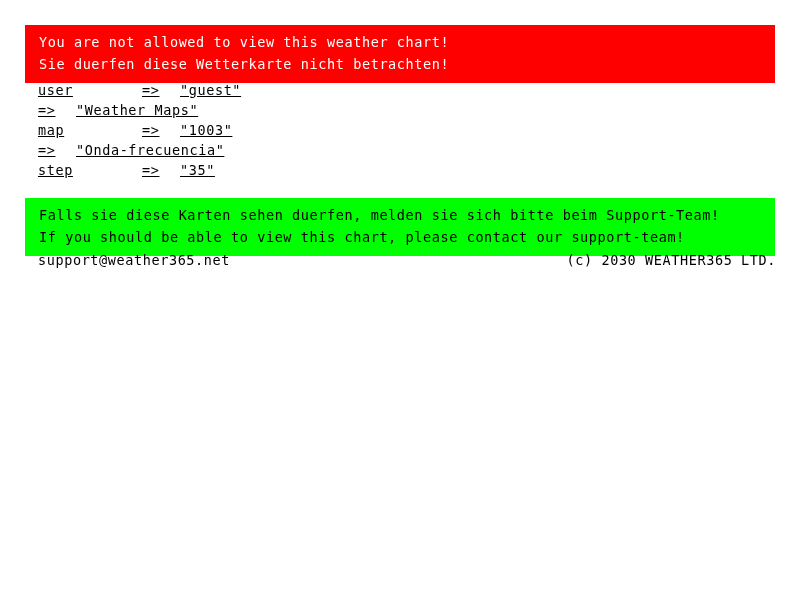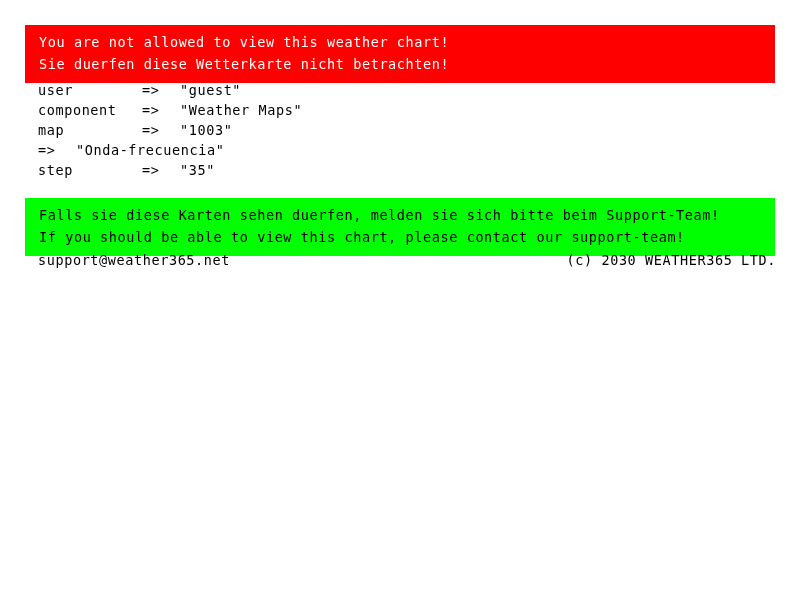--- a/index.html
+++ b/index.html
@@ -43,20 +43,21 @@
   .banner-line {
     display: block;
   }
   .params {
     position: absolute;
     left: 38px;
     top: 80px;
     font-size: 13.5px;
     line-height: 20px;
     letter-spacing: 0.6px;
+    text-decoration: underline;
   }
   .param-row {
     display: flex;
     white-space: pre;
   }
   .param-key {
     display: inline-block;
     width: 104px;
   }
   .param-arrow {
@@ -93,21 +94,20 @@
     <span class="banner-line">Sie duerfen diese Wetterkarte nicht betrachten!</span>
   </div>
 
   <div class="params">
     <div class="param-row">
       <span class="param-key">user</span>
       <span class="param-arrow">=&gt;</span>
       <span class="param-val">"guest"</span>
     </div>
     <div class="param-row">
-      <span class="param-key">component</span>
       <span class="param-arrow">=&gt;</span>
       <span class="param-val">"Weather Maps"</span>
     </div>
     <div class="param-row">
       <span class="param-key">map</span>
       <span class="param-arrow">=&gt;</span>
       <span class="param-val">"1003"</span>
     </div>
     <div class="param-row">
       <span class="param-arrow">=&gt;</span>

